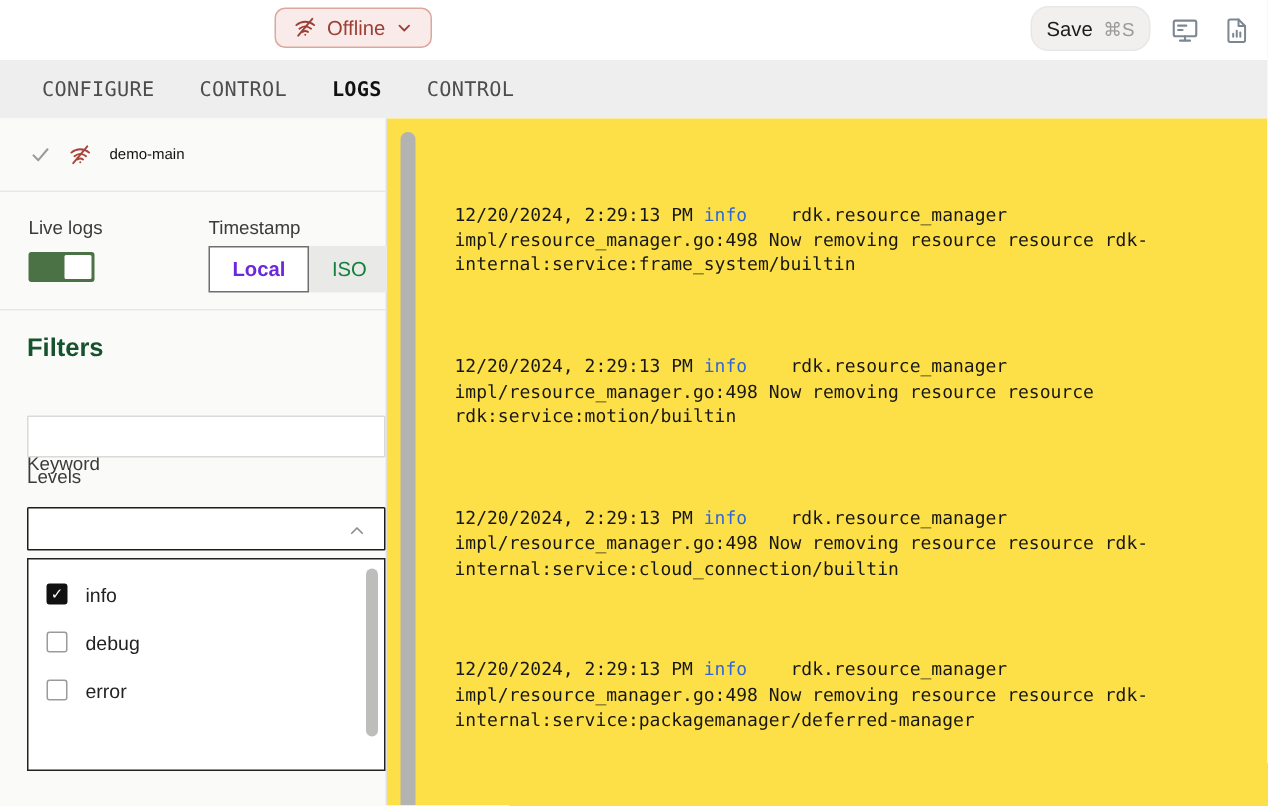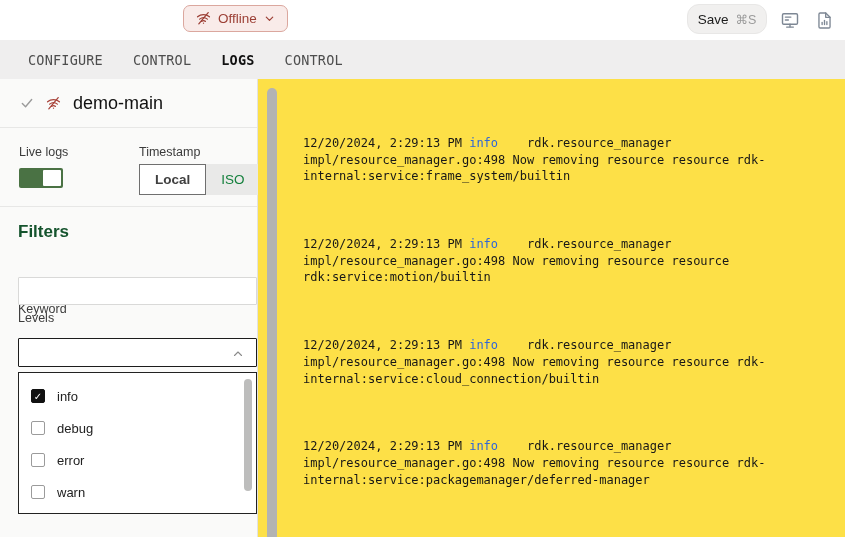--- a/index.html
+++ b/index.html
@@ -27,30 +27,30 @@
   .tabbar { position:absolute; left:0; top:40px; width:845px; height:39px; background:#efeeee;
     display:flex; align-items:center; padding-left:28px; gap:30px;
     font-family:"DejaVu Sans Mono", monospace; font-size:13.5px; color:#4d4d4d; }
   .tab { cursor:pointer; letter-spacing:0.2px; }
   .tab.active { color:#111; font-weight:bold; }
 
   
   .sidebar { position:absolute; left:0; top:79px; width:258px; height:458px; background:#fafaf9; border-right:1px solid #e2e2e1; }
   .part-row { position:absolute; left:0; top:0; width:100%; height:49px; border-bottom:1px solid #e7e7e6;
     display:flex; align-items:center; padding-left:20px; gap:12px; cursor:pointer; }
-  .part-name { font-size:18px; color:#111; }
+  .part-name { font-size:10px; color:#111; }
   .controls-row { position:absolute; left:0; top:49px; width:100%; height:79px; border-bottom:1px solid #e7e7e6; }
   .small-label { font-size:12.5px; color:#3b3b3b; }
   .live-label { position:absolute; left:19px; top:17px; }
   .toggle { position:absolute; left:19px; top:40px; width:44px; height:20px; background:#4a7244; border-radius:2px; cursor:pointer; }
   .toggle-knob { position:absolute; right:2px; top:2px; width:18px; height:16px; background:#fff; border-radius:1px; }
   .ts-label { position:absolute; left:139px; top:17px; }
   .segmented { position:absolute; left:139px; top:36px; height:31px; display:flex; background:#e9e9e8; border-radius:2px; }
   .seg-btn { padding:0 15px; display:flex; align-items:center; font-size:13.5px; color:#15803d; cursor:pointer; }
-  .seg-btn.selected { background:#fff; border:1px solid #6f6f6f; color:#404040; font-weight:bold; }
+  .seg-btn.selected { background:#fff; border:1px solid #6f6f6f; color:#6d28d9; font-weight:bold; }
 
   .filters-title { position:absolute; left:18px; top:143px; font-size:17px; font-weight:bold; color:#14532d; }
   .keyword-label { position:absolute; left:18px; top:179px;margin-top:44px; }
   .keyword-input { position:absolute; left:18px; top:198px; width:239px; height:28px; background:#fff;
     border:1px solid #d9d9d8; border-radius:1px; font-size:13px; padding:0 8px; outline:none; }
   .levels-label { position:absolute; left:18px; top:232px; }
   .levels-select { position:absolute; left:18px; top:259px; width:239px; height:29px; background:#fff;
     border:1px solid #1c1c1c; border-radius:1px; cursor:pointer; }
   .levels-chevron { position:absolute; right:12px; top:9px; }
 
@@ -188,24 +188,20 @@
   <div class="level-row">
     <span class="cb"></span>
     <span class="cb-label">debug</span>
   </div>
 
   <div class="level-row">
     <span class="cb"></span>
     <span class="cb-label">error</span>
   </div>
 
-  <div class="level-row">
-    <span class="cb"></span>
-    <span class="cb-label">warn</span>
-  </div>
 </div>
       <div class="level-row">
         
       </div>
       <div class="dd-scrollbar">
         <div class="dd-thumb"></div>
       </div>
     </div>
   </div>
 

